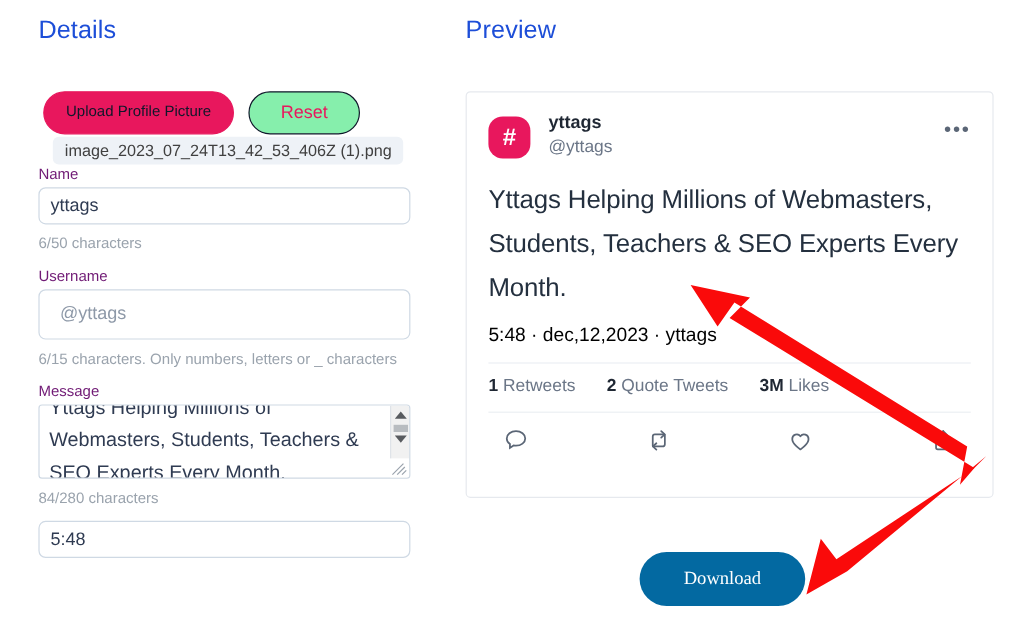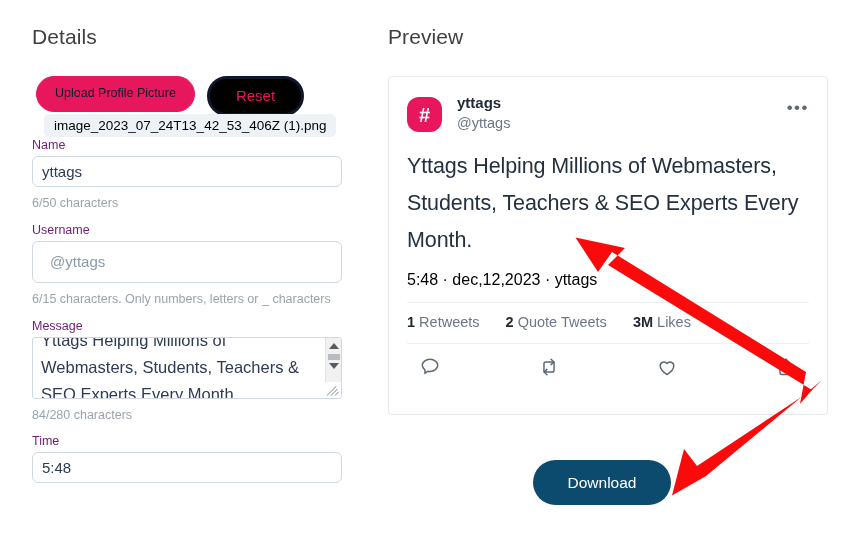--- a/index.html
+++ b/index.html
@@ -14,59 +14,59 @@
   }
 
   .page { position: relative; width: 848px; height: 536px; }
 
   
   .col-details { position: absolute; left: 32px; top: 0; width: 330px; }
   .col-preview { position: absolute; left: 388px; top: 0; width: 440px; }
 
   .section-title {
     font-size: 21px;
-    color: #404040;
+    color: #1d4ed8;
     margin: 0;
-    padding-top: 25px;
+    padding-top: 14px;
     font-weight: 400;
     letter-spacing: .1px;
   }
 
   
   .upload-row { position: absolute; left: 36px; top: 76px; display: flex; align-items: flex-start; }
   .btn-upload {
     background: #e8175d;
     color: #0f172a;
     border: 1px solid #e8175d;
     border-radius: 22px;
     padding: 10px 18px;
     font-size: 12.5px;
     font-family: "Liberation Sans", sans-serif;
     cursor: pointer;
     line-height: 1.1;
     white-space: nowrap;
   }
   .btn-reset {
-    background: #000000;
+    background: #86efac;
     color: #e8175d;
-    border: 3px solid #0f172a;
+    border: 1px solid #0f172a;
     border-radius: 22px;
     padding: 8px 26px;
     font-size: 15px;
     font-family: "Liberation Sans", sans-serif;
     cursor: pointer;
     margin-left: 12px;
     line-height: 1.2;
     white-space: nowrap;
   }
   .file-chip {
     position: absolute;
     left: 44px; top: 114px;
     background: #eef2f7;
-    color: #000000;
+    color: #404040;
     border-radius: 5px;
     padding: 4px 10px;
     font-size: 13.5px;
     white-space: nowrap;
   }
 
   
   .form { position: absolute; left: 32px; top: 138px; width: 312px; }
   .field-label {
     font-size: 12.5px;
@@ -214,26 +214,26 @@
     justify-content: space-between;
     padding: 12px 30px 0 30px;
   }
   .actions .icon { color: #5b6676; cursor: pointer; }
 
   
   .btn-download {
     position: absolute;
     left: 533px; top: 460px;
     width: 138px; height: 45px;
-    background: #0c4a6e;
+    background: #0369a1;
     color: #ffffff;
     border: none;
     border-radius: 24px;
     font-size: 15.5px;
-    font-family: Liberation Sans, sans-serif;
+    font-family: Liberation Serif, serif;
     cursor: pointer;
   }
 
   
   .arrow-layer {
     position: absolute; left: 0; top: 0;
     width: 848px; height: 536px;
     pointer-events: none;
   }
 </style>
@@ -271,21 +271,20 @@
         <span class="sb-arrow sb-down"></span>
       </div>
       <div class="sb-grip">
           <i></i>
           <i></i>
           <i></i>
         </div>
     </div>
     <div class="helper">84/280 characters</div>
 
-    <label class="field-label">Time</label>
     <input class="inp" type="text" value="5:48" style="">
   </div>
 
   <div class="col-preview">
     <h2 class="section-title">Preview</h2>
   </div>
 
   <div class="card">
     <div class="card-head">
       <div class="avatar">#</div>

